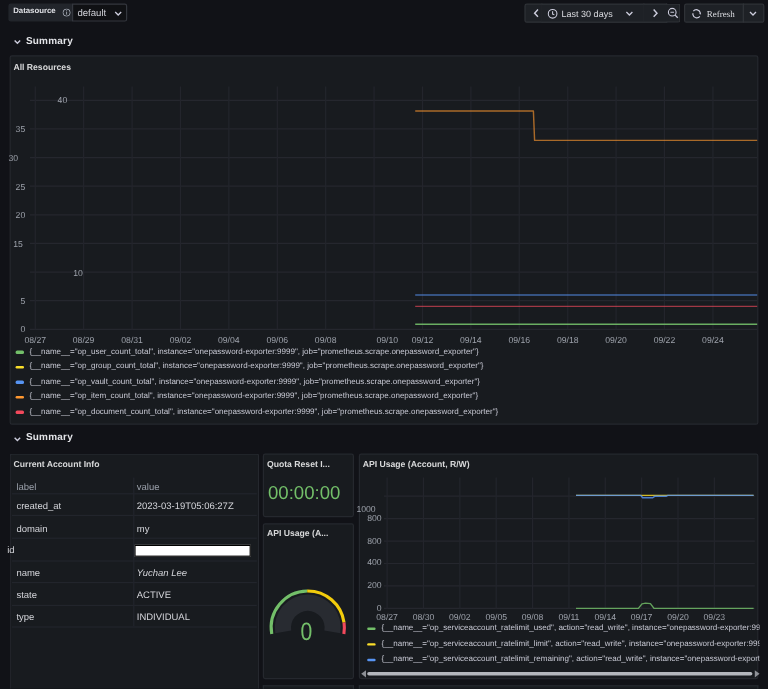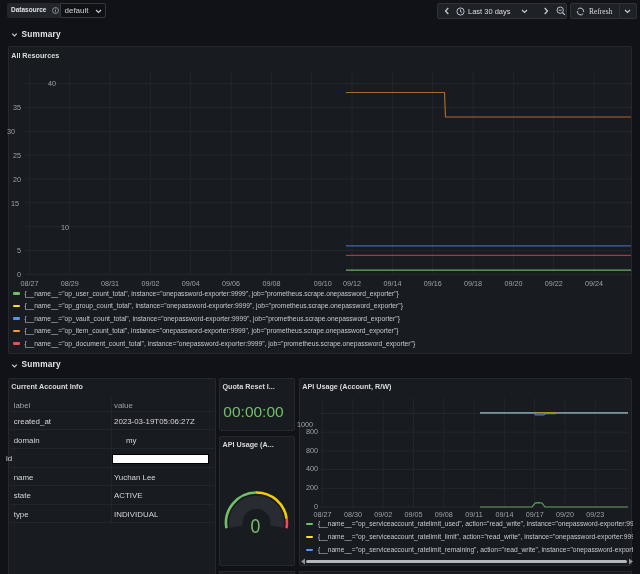--- a/index.html
+++ b/index.html
@@ -167,27 +167,27 @@
 
 <div class="panel" style="left:8px;top:378px;width:208px;height:196px;border-bottom:none;border-radius:2px 2px 0 0;"></div>
 <div class="ptitle" style="left:11.3px;top:382.5px;">Current Account Info</div>
 <div class="abs" style="left:13.7px;top:400.5px;font-size:7.9px;line-height:9px;color:#9ba1ab;">label</div>
 <div class="abs" style="left:114px;top:400.5px;font-size:7.9px;line-height:9px;color:#9ba1ab;">value</div>
 <div class="sep" style="left:10px;top:410.5px;width:204px;"></div>
 <div class="tlbl" style="left:13.7px;top:417px;">created_at</div>
 <div class="tlbl" style="left:114px;top:417px;">2023-03-19T05:06:27Z</div>
 <div class="sep" style="left:10px;top:429px;width:204px;"></div>
 <div class="tlbl" style="left:13.7px;top:435.5px;">domain</div>
-<div class="tlbl" style="left:126px;top:435.5px;">my</div>
+<div class="tlbl" style="left:114px;top:435.5px;">my</div>
 <div class="sep" style="left:10px;top:447.5px;width:204px;"></div>
 <div class="tlbl" style="left:6px;top:454px;">id</div>
 <div class="abs" style="left:112px;top:453.5px;width:96.5px;height:10.5px;background:#ffffff;border:1.2px solid #000;"></div>
 <div class="sep" style="left:10px;top:466.5px;width:204px;"></div>
 <div class="tlbl" style="left:13.7px;top:472.5px;">name</div>
-<div class="tlbl" style="left:114px;top:472.5px;">Yuchan Lee</div>
+<div class="tlbl" style="left:114px;top:472.5px;font-style:italic;">Yuchan Lee</div>
 <div class="sep" style="left:10px;top:485px;width:204px;"></div>
 <div class="tlbl" style="left:13.7px;top:491px;">state</div>
 <div class="tlbl" style="left:114px;top:491px;">ACTIVE</div>
 <div class="sep" style="left:10px;top:503.5px;width:204px;"></div>
 <div class="tlbl" style="left:13.7px;top:509.5px;">type</div>
 <div class="tlbl" style="left:114px;top:509.5px;">INDIVIDUAL</div>
 <div class="sep" style="left:10px;top:522px;width:204px;"></div>
 <div class="abs" style="left:110.5px;top:398px;height:124px;border-left:1px solid #22252c;"></div>
 
 <div class="panel" style="left:218.5px;top:378px;width:76px;height:53px;"></div>

